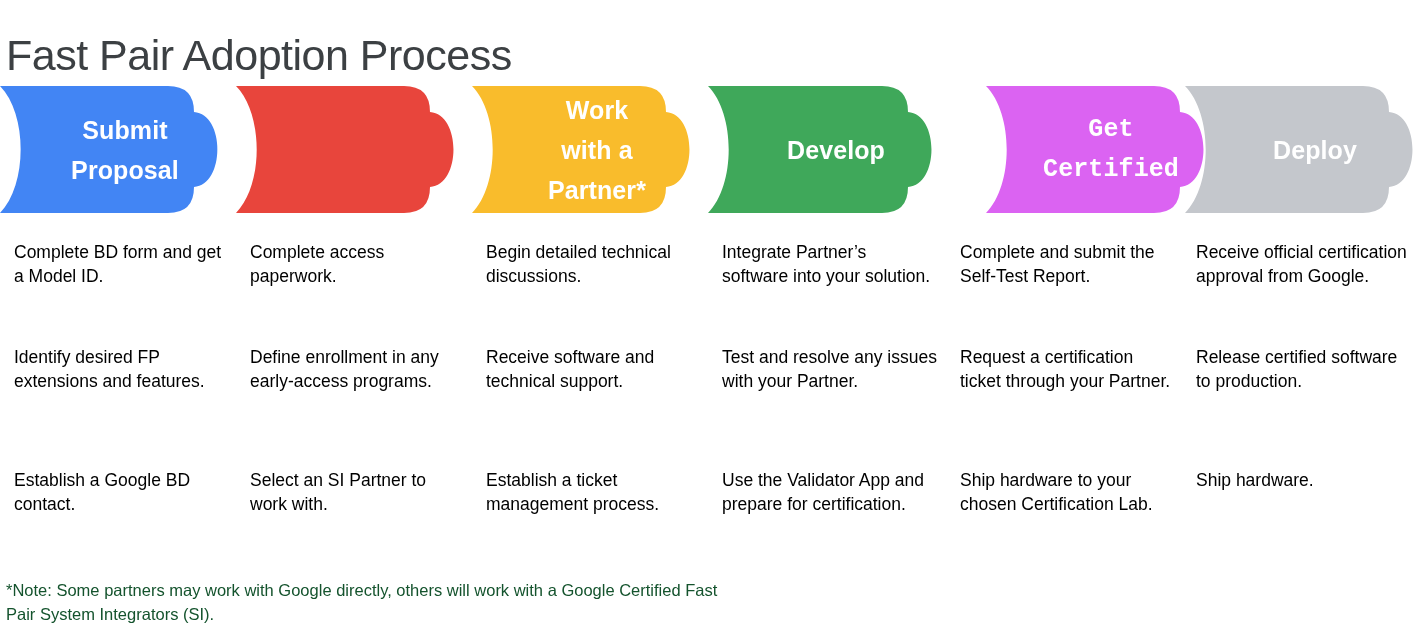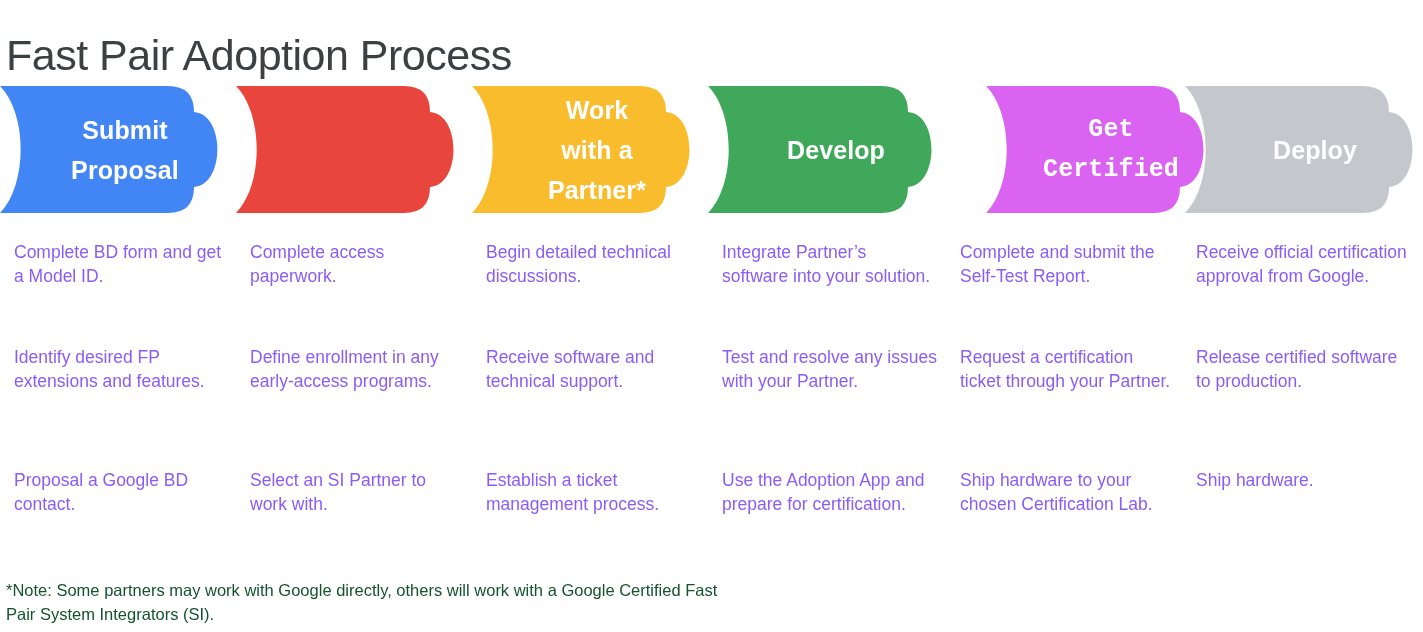--- a/index.html
+++ b/index.html
@@ -70,21 +70,21 @@
   }
   .col {
     position: absolute;
     top: 0;
     width: 222px;
   }
   .bullet {
     position: absolute;
     font-size: 17.5px;
     line-height: 24px;
-    color: #8b5cf6;
+    color: #000000;
     font-weight: 400;
     width: 215px;
   }
   .bullet.r0 { top: 0px; }
   .bullet.r1 { top: 105px; }
   .bullet.r2 { top: 228px; }
 
   
   .footnote {
     position: absolute;
@@ -139,36 +139,36 @@
         <path d="M 0,0 L 178,0 Q 204,0 204,26 C 235.28,27.94 235.28,99.06 204,101 Q 204,127 178,127 L 0,127 C 27.6,99.06 27.6,27.94 0,0 Z" fill="#c4c7cc"></path>
       </svg>
       <div class="chevron-label">Deploy</div>
     </div>
   </div>
 
 <div class="columns">
     <div class="col" style="left: 14px;">
       <div class="bullet r0">Complete BD form and get a Model ID.</div>
       <div class="bullet r1">Identify desired FP extensions and features.</div>
-      <div class="bullet r2">Proposal a Google BD contact.</div>
+      <div class="bullet r2">Establish a Google BD contact.</div>
     </div>
     <div class="col" style="left: 250px;">
       <div class="bullet r0">Complete access paperwork.</div>
       <div class="bullet r1">Define enrollment in any early-access programs.</div>
       <div class="bullet r2">Select an SI Partner to work with.</div>
     </div>
     <div class="col" style="left: 486px;">
       <div class="bullet r0">Begin detailed technical discussions.</div>
       <div class="bullet r1">Receive software and technical support.</div>
       <div class="bullet r2">Establish a ticket management process.</div>
     </div>
     <div class="col" style="left: 722px;">
       <div class="bullet r0">Integrate Partner’s software into your solution.</div>
       <div class="bullet r1">Test and resolve any issues with your Partner.</div>
-      <div class="bullet r2">Use the Adoption App and prepare for certification.</div>
+      <div class="bullet r2">Use the Validator App and prepare for certification.</div>
     </div>
     <div class="col" style="left: 960px;">
       <div class="bullet r0">Complete and submit the Self-Test Report.</div>
       <div class="bullet r1">Request a certification ticket through your Partner.</div>
       <div class="bullet r2">Ship hardware to your chosen Certification Lab.</div>
     </div>
     <div class="col" style="left: 1196px;">
       <div class="bullet r0">Receive official certification approval from Google.</div>
       <div class="bullet r1">Release certified software to production.</div>
       <div class="bullet r2">Ship hardware.</div>

